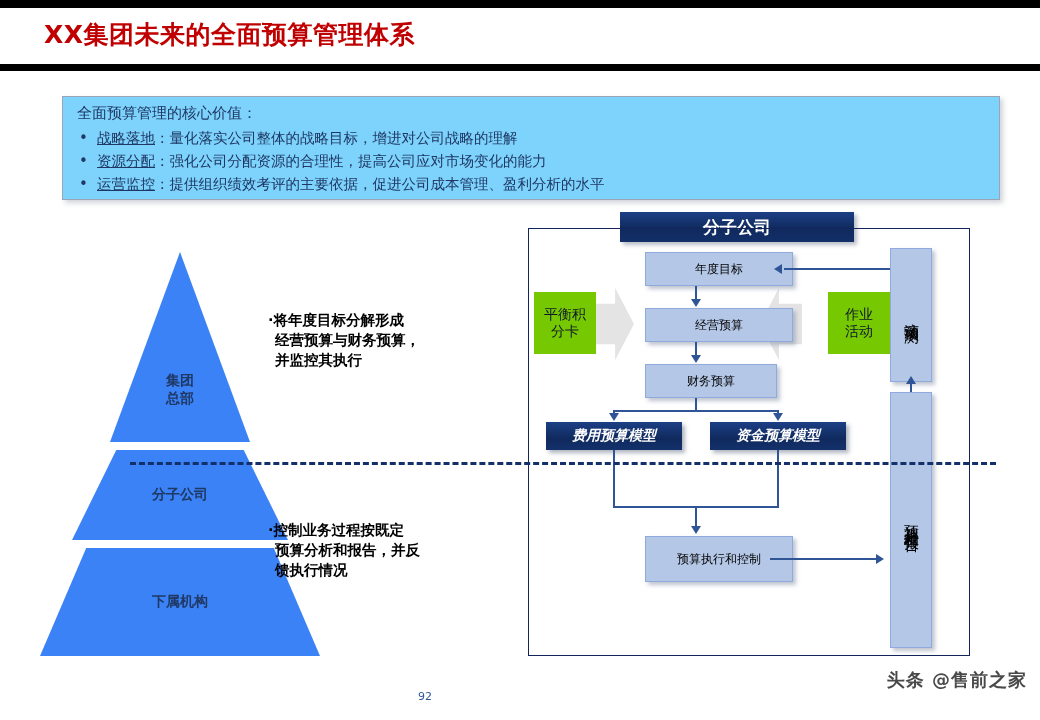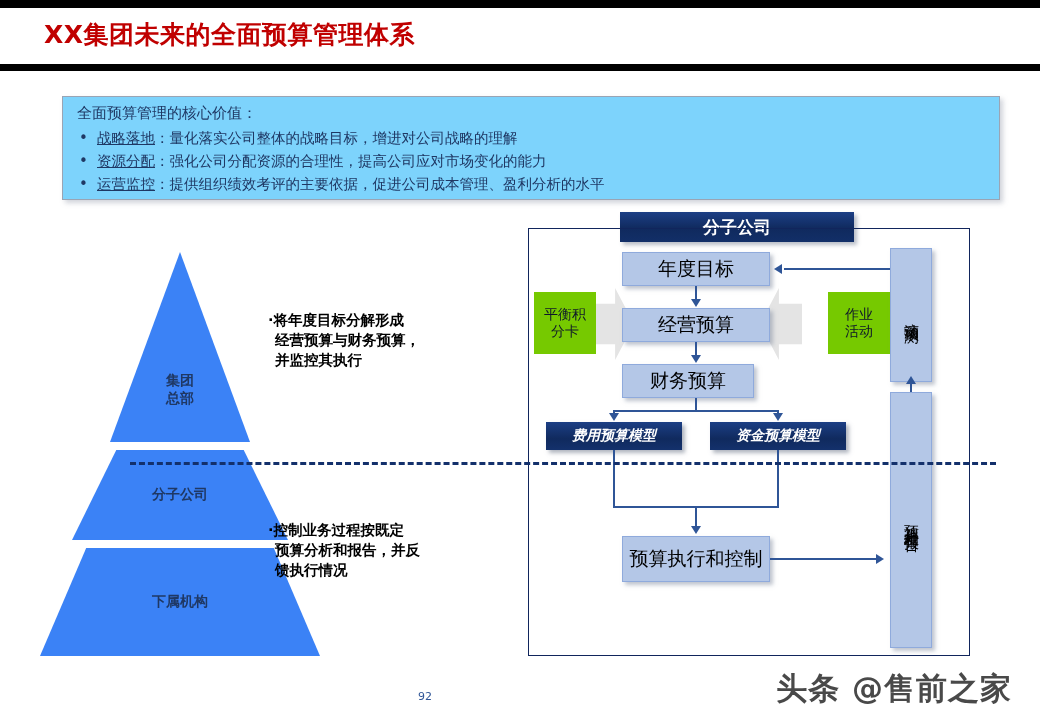--- a/index.html
+++ b/index.html
@@ -84,22 +84,23 @@
   
   #bm-frame {
     position:absolute; left:528px; top:228px; width:442px; height:428px;
     border:1.5px solid #11255c; background:transparent;
   }
 
   
   .fbox {
     position:absolute; background:#b4c7e7; border:1px solid #8faadc;
     display:flex; align-items:center; justify-content:center;
-    color:#000; font-size:19px; text-align:center;
+    color:#000; font-size:12px; text-align:center;
     box-shadow: 3px 3px 4px rgba(130,140,160,0.5);
+    margin-left: 23px;
   }
   #box-annual   { left:622px; top:252px; width:148px; height:34px; }
   #box-oper     { left:622px; top:308px; width:148px; height:34px; }
   #box-fin      { left:622px; top:364px; width:132px; height:34px; }
   #box-exec     { left:622px; top:536px; width:148px; height:46px; }
 
   .vbox {
     position:absolute; background:#b4c7e7; border:1px solid #8faadc;
     display:flex; align-items:center; justify-content:center;
     color:#000; font-size:15px;
@@ -156,22 +157,22 @@
   .ah-up   { border-left:5px solid transparent; border-right:5px solid transparent; border-bottom:8px solid #2f5597; }
   .ah-left { border-top:5px solid transparent; border-bottom:5px solid transparent; border-right:8px solid #2f5597; }
   .ah-right{ border-top:5px solid transparent; border-bottom:5px solid transparent; border-left:8px solid #2f5597; }
 
   
   #page-num {
     position:absolute; left:418px; top:690px;
     font-size:11px; color:#2f5597;
   }
   #watermark {
-    position:absolute; right:28px; top:668px;
-    font-size:31px; color:#3a3a3a; font-weight:bold; letter-spacing:1px;
+    position:absolute; right:13px; top:668px;
+    font-size:18px; color:#3a3a3a; font-weight:bold; letter-spacing:1px;
     opacity:0.92; white-space:nowrap;
   }
 </style>
 </head>
 <body>
 
 <div id="slide">
 
   <div class="top-bar"></div>
   <div class="slide-title">XX集团未来的全面预算管理体系</div>

